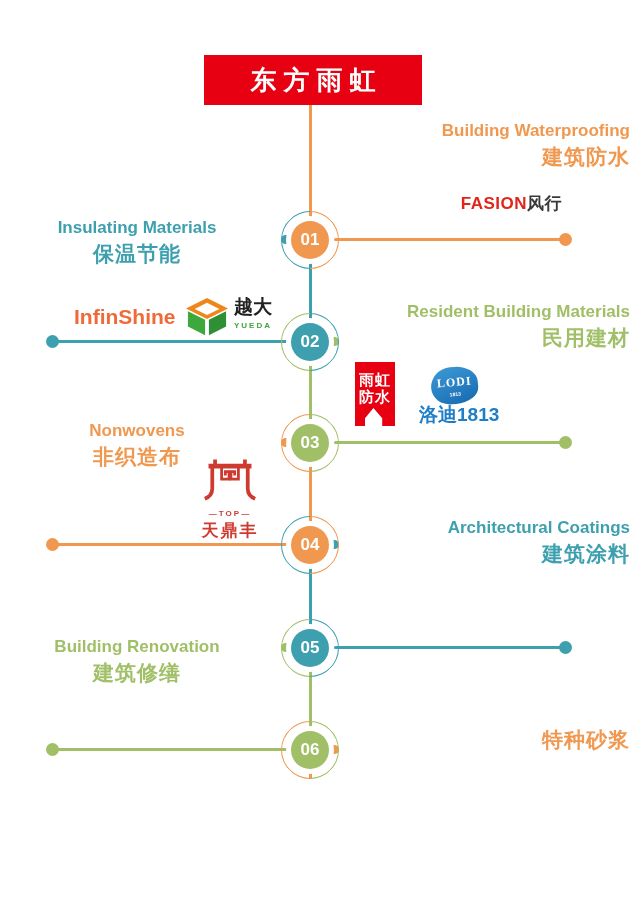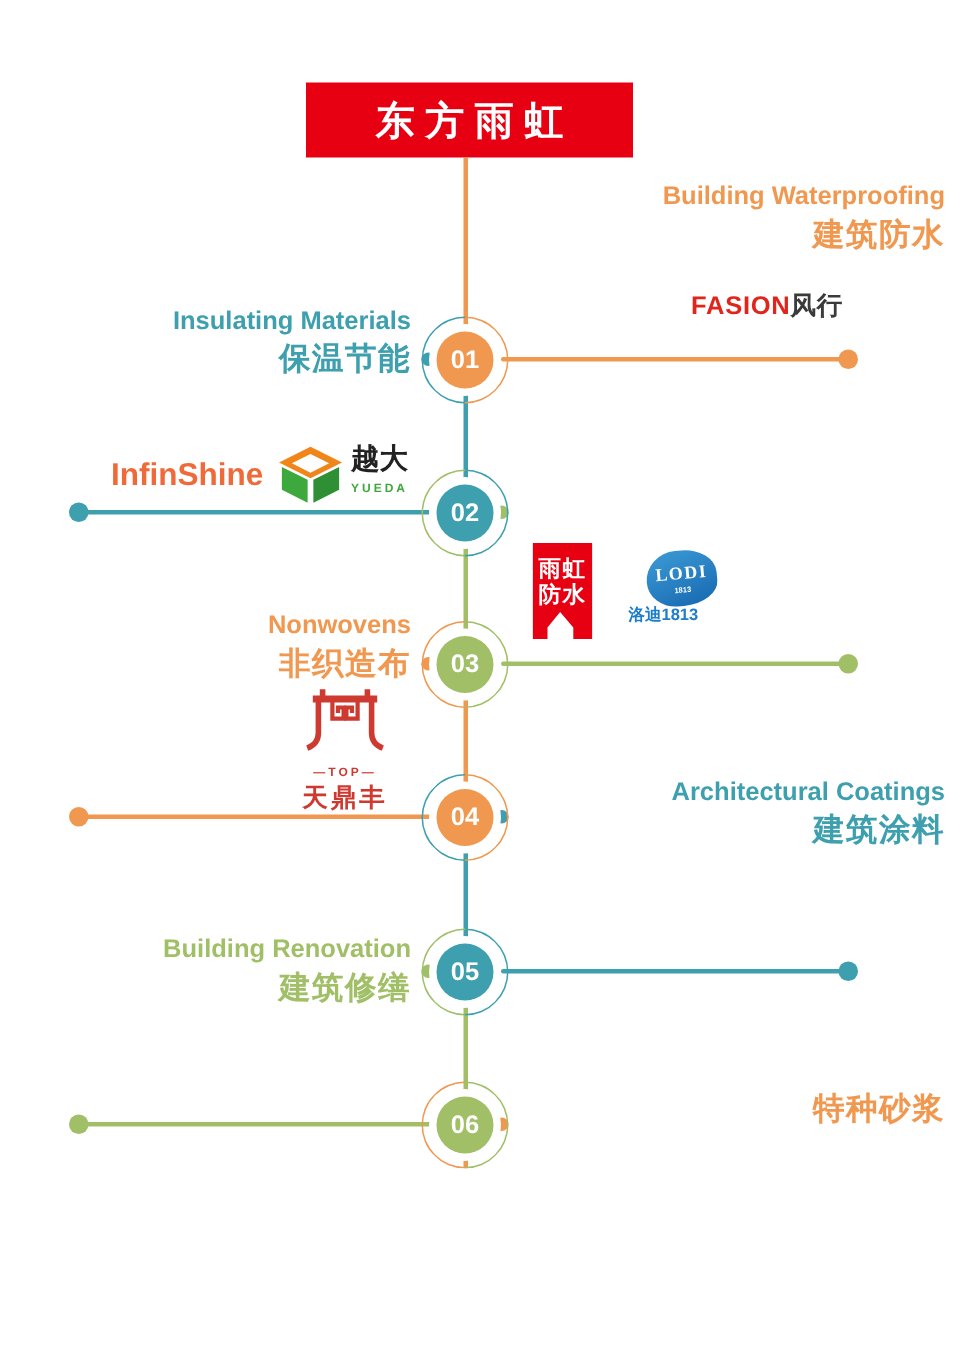--- a/index.html
+++ b/index.html
@@ -45,42 +45,42 @@
   .e1{top:233px}.e2{top:335px}.e3{top:436px}.e4{top:538px}.e5{top:641px}.e6{top:743px}.e7{top:844px}
   .s1{top:235px}.s2{top:337px}.s3{top:438px}.s4{top:540px}.s5{top:643px}.s6{top:745px}
   
   .c-orange{color:var(--orange);} .c-teal{color:var(--teal);} .c-green{color:var(--green);}
   .bg-orange{background:var(--orange);} .bg-teal{background:var(--teal);} .bg-green{background:var(--green);}
   
   .seg-label{position:absolute;z-index:2;line-height:1.25;}
   .seg-label .en{font-size:17px;font-weight:bold;display:block;}
   .seg-label .zh{font-size:21px;font-weight:bold;display:block;margin-top:3px;letter-spacing:1px;}
   .seg-label.right{left:348px;width:282px;text-align:right;}
-  .seg-label.left{left:0;width:274px;text-align:right;}
+  .seg-label.left{left:0;width:274px;text-align:center;margin-top:14px;}
   .lt{top:120px}.l1{top:203px}.l2{top:301px}.l3{top:406px}.l4{top:517px}.l5{top:622px}.l6{top:724px}
   
   .fasion{position:absolute;left:428px;top:192px;width:134px;text-align:right;font-size:17px;
           font-weight:bold;letter-spacing:.5px;white-space:nowrap;}
   .fasion .latin{color:var(--fasion_red);} .fasion .cn{color:#3a3a3a;}
   .infinshine{position:absolute;left:74px;top:305px;font-size:21px;font-weight:bold;color:var(--infin_orange);}
   .yueda{position:absolute;left:186px;top:297px;display:flex;align-items:flex-start;}
   .yueda .txt{margin-left:6px;text-align:left;}
   .yueda .cn{font-size:19px;font-weight:bold;color:#222;line-height:1.1;display:block;}
   .yueda .latin{font-size:8px;font-weight:bold;color:var(--yueda_green);letter-spacing:2px;display:block;margin-top:3px;}
   .yuhong{position:absolute;left:355px;top:362px;width:40px;height:64px;background:var(--red);
           clip-path:polygon(0 0,100% 0,100% 100%,68% 100%,68% 88%,46% 72%,25% 88%,25% 100%,0 100%);
           display:flex;flex-direction:column;align-items:center;padding-top:9px;box-sizing:border-box;}
   .yuhong span{color:#fff;font-size:15px;font-weight:bold;letter-spacing:1px;line-height:1.15;}
   .lodi-blob{position:absolute;left:431px;top:367px;width:47px;height:37px;
           background:linear-gradient(160deg,#3d9bd6,#1668b0);
           border-radius:48% 52% 55% 45% / 58% 48% 45% 52%;transform:rotate(-5deg);
           display:flex;flex-direction:column;align-items:center;justify-content:center;color:#fff;}
   .lodi-blob .w{font-size:12px;font-weight:bold;font-family:"Liberation Serif",serif;letter-spacing:1px;}
   .lodi-blob .y{font-size:5px;font-weight:bold;margin-top:1px;}
-  .lodi-cn{position:absolute;left:419px;top:402px;font-size:11px;font-weight:bold;color:var(--lodi_blue);}
+  .lodi-cn{position:absolute;left:419px;top:402px;font-size:19px;font-weight:bold;color:var(--lodi_blue);}
   .tdf{position:absolute;left:198px;top:458px;width:64px;text-align:center;color:var(--tdf_red);}
   .tdf .top{font-size:8px;font-weight:bold;letter-spacing:2px;display:block;margin-top:1px;text-align:center;}
   .tdf .cn{font-size:17px;font-weight:bold;letter-spacing:2px;display:block;margin-top:1px;}
 </style>
 </head>
 <body>
 
 <div class="canvas">
 
   <div class="banner">
@@ -147,20 +147,24 @@
     </div>
 
   <div class="seg-label right lt c-orange">
     <span class="en">Building Waterproofing</span>
     <span class="zh">建筑防水</span>
   </div>
   <div class="seg-label left l1 c-teal">
     <span class="en">Insulating Materials</span>
     <span class="zh">保温节能</span>
   </div>
+  <div class="seg-label right l2 c-green">
+    <span class="en">Resident Building Materials</span>
+    <span class="zh">民用建材</span>
+  </div>
   <div class="seg-label left l3 c-orange">
     <span class="en">Nonwovens</span>
     <span class="zh">非织造布</span>
   </div>
   <div class="seg-label left l5 c-green">
     <span class="en">Building Renovation</span>
     <span class="zh">建筑修缮</span>
   </div>
   <div class="seg-label right l4 c-teal">
     <span class="en">Architectural Coatings</span>

